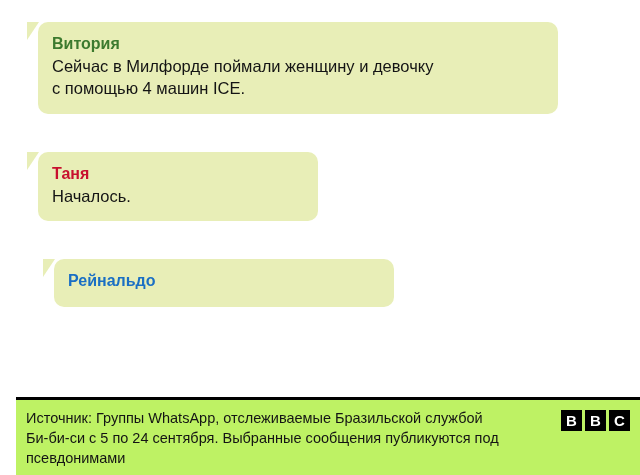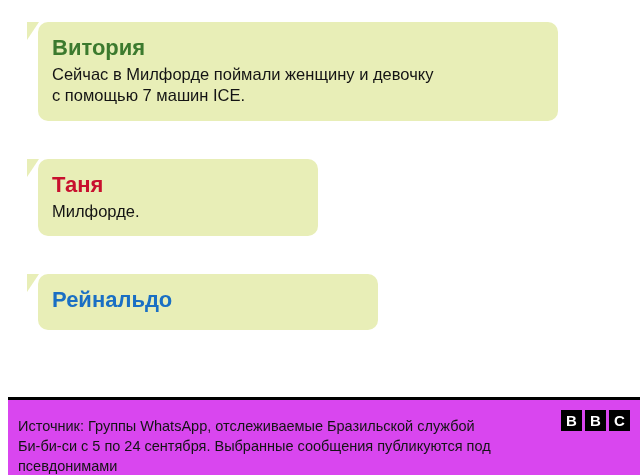--- a/index.html
+++ b/index.html
@@ -46,48 +46,48 @@
     position: absolute;
     left: -11px;
     top: 0;
     width: 0;
     height: 0;
     border-style: solid;
     border-width: 0 0 18px 12px;
     border-color: transparent transparent transparent #e8eeb7;
   }
   .sender {
-    font-size: 22px;
+    font-size: 16px;
     font-weight: bold;
     line-height: 1.25;
     margin-bottom: 2px;
   }
   .sender.green { color: #3c7a2e; }
   .sender.red { color: #c8102e; }
   .sender.blue { color: #1a6fc4; }
   .text {
     font-size: 16.5px;
     color: #141414;
     line-height: 1.32;
     white-space: pre-line;
   }
   .bubble-1 { width: 520px; }
   .bubble-2 { width: 280px; }
-  .bubble-3 { width: 340px; }
+  .bubble-3 { width: 340px; margin-left: 16px; }
 
   .footer {
     position: absolute;
-    left: 8px;
+    left: 16px;
     right: 0;
     bottom: 0;
     height: 78px;
     border-top: 3px solid #000000;
     box-sizing: border-box;
-    padding: 16px 10px 0 10px;
-    background: #d946ef;
+    padding: 8px 10px 0 10px;
+    background: #bef264;
   }
   .source-text {
     font-size: 14.5px;
     color: #141414;
     line-height: 1.38;
     width: 560px;
     white-space: pre-line;
   }
   .bbc-logo {
     position: absolute;
@@ -112,28 +112,28 @@
 <body>
 
 <div class="page">
 
   <div class="messages">
 
     <div class="bubble-wrap">
       <div class="bubble bubble-1">
         <div class="sender green">Витория</div>
         <div class="text">Сейчас в Милфорде поймали женщину и девочку
-с помощью 7 машин ICE.</div>
+с помощью 4 машин ICE.</div>
       </div>
     </div>
 
     <div class="bubble-wrap" style="margin-top:38px;">
       <div class="bubble bubble-2">
         <div class="sender red">Таня</div>
-        <div class="text">Милфорде.</div>
+        <div class="text">Началось.</div>
       </div>
     </div>
 
     <div class="bubble-wrap" style="margin-top:38px;">
       <div class="bubble bubble-3">
         <div class="sender blue">Рейнальдо</div>
       </div>
     </div>
 
   </div>

